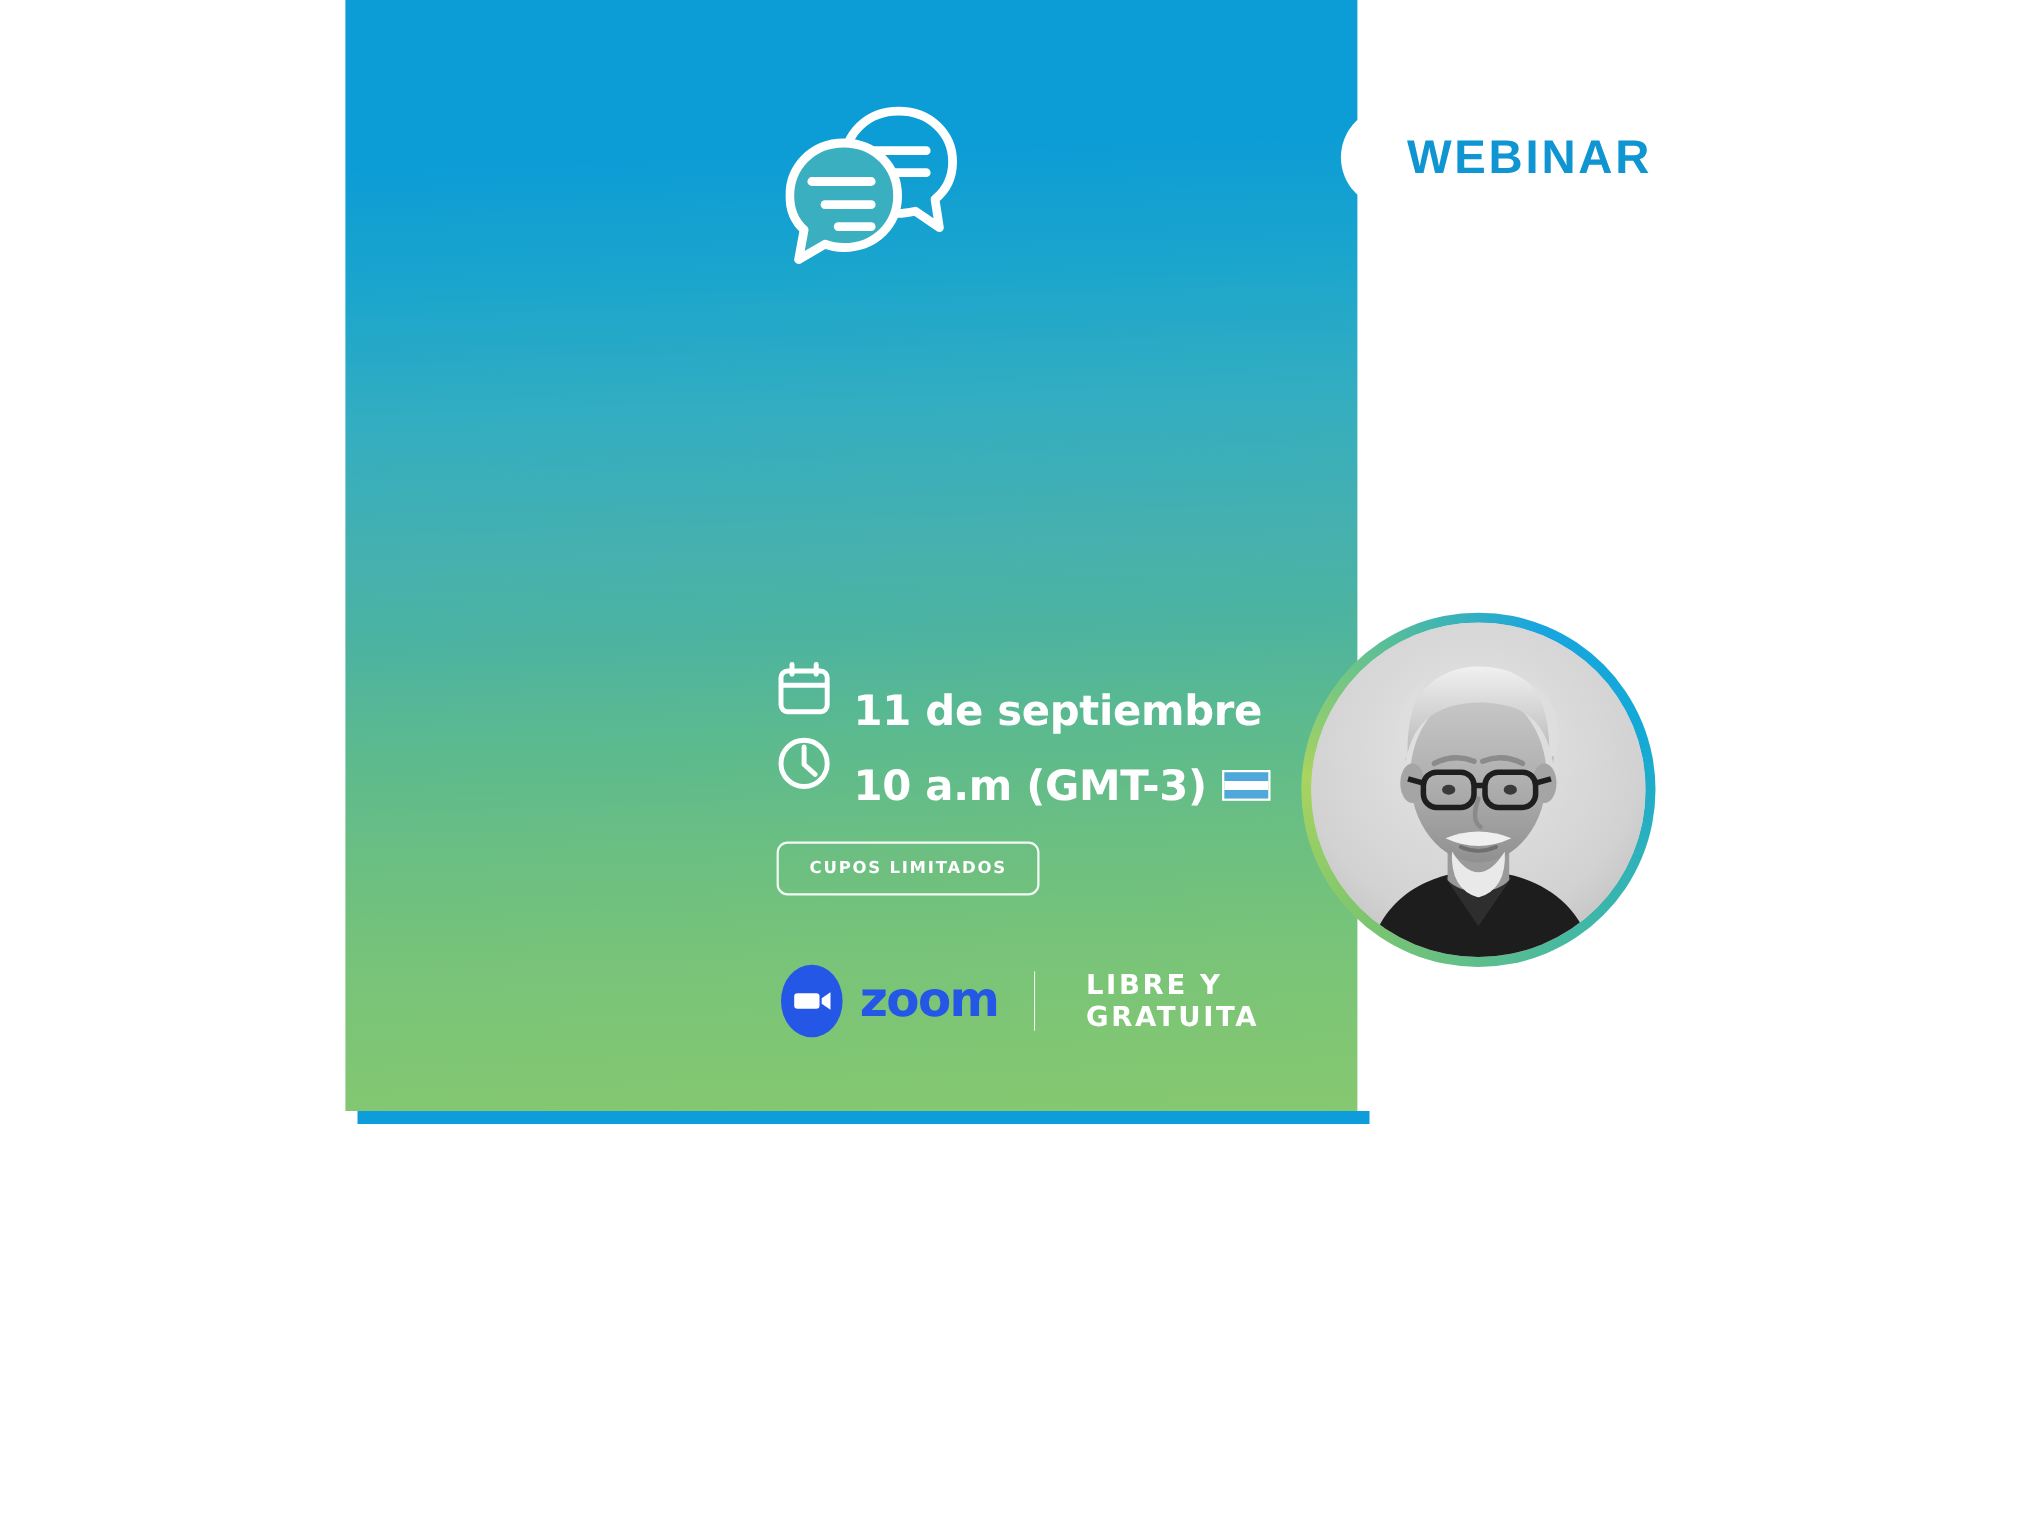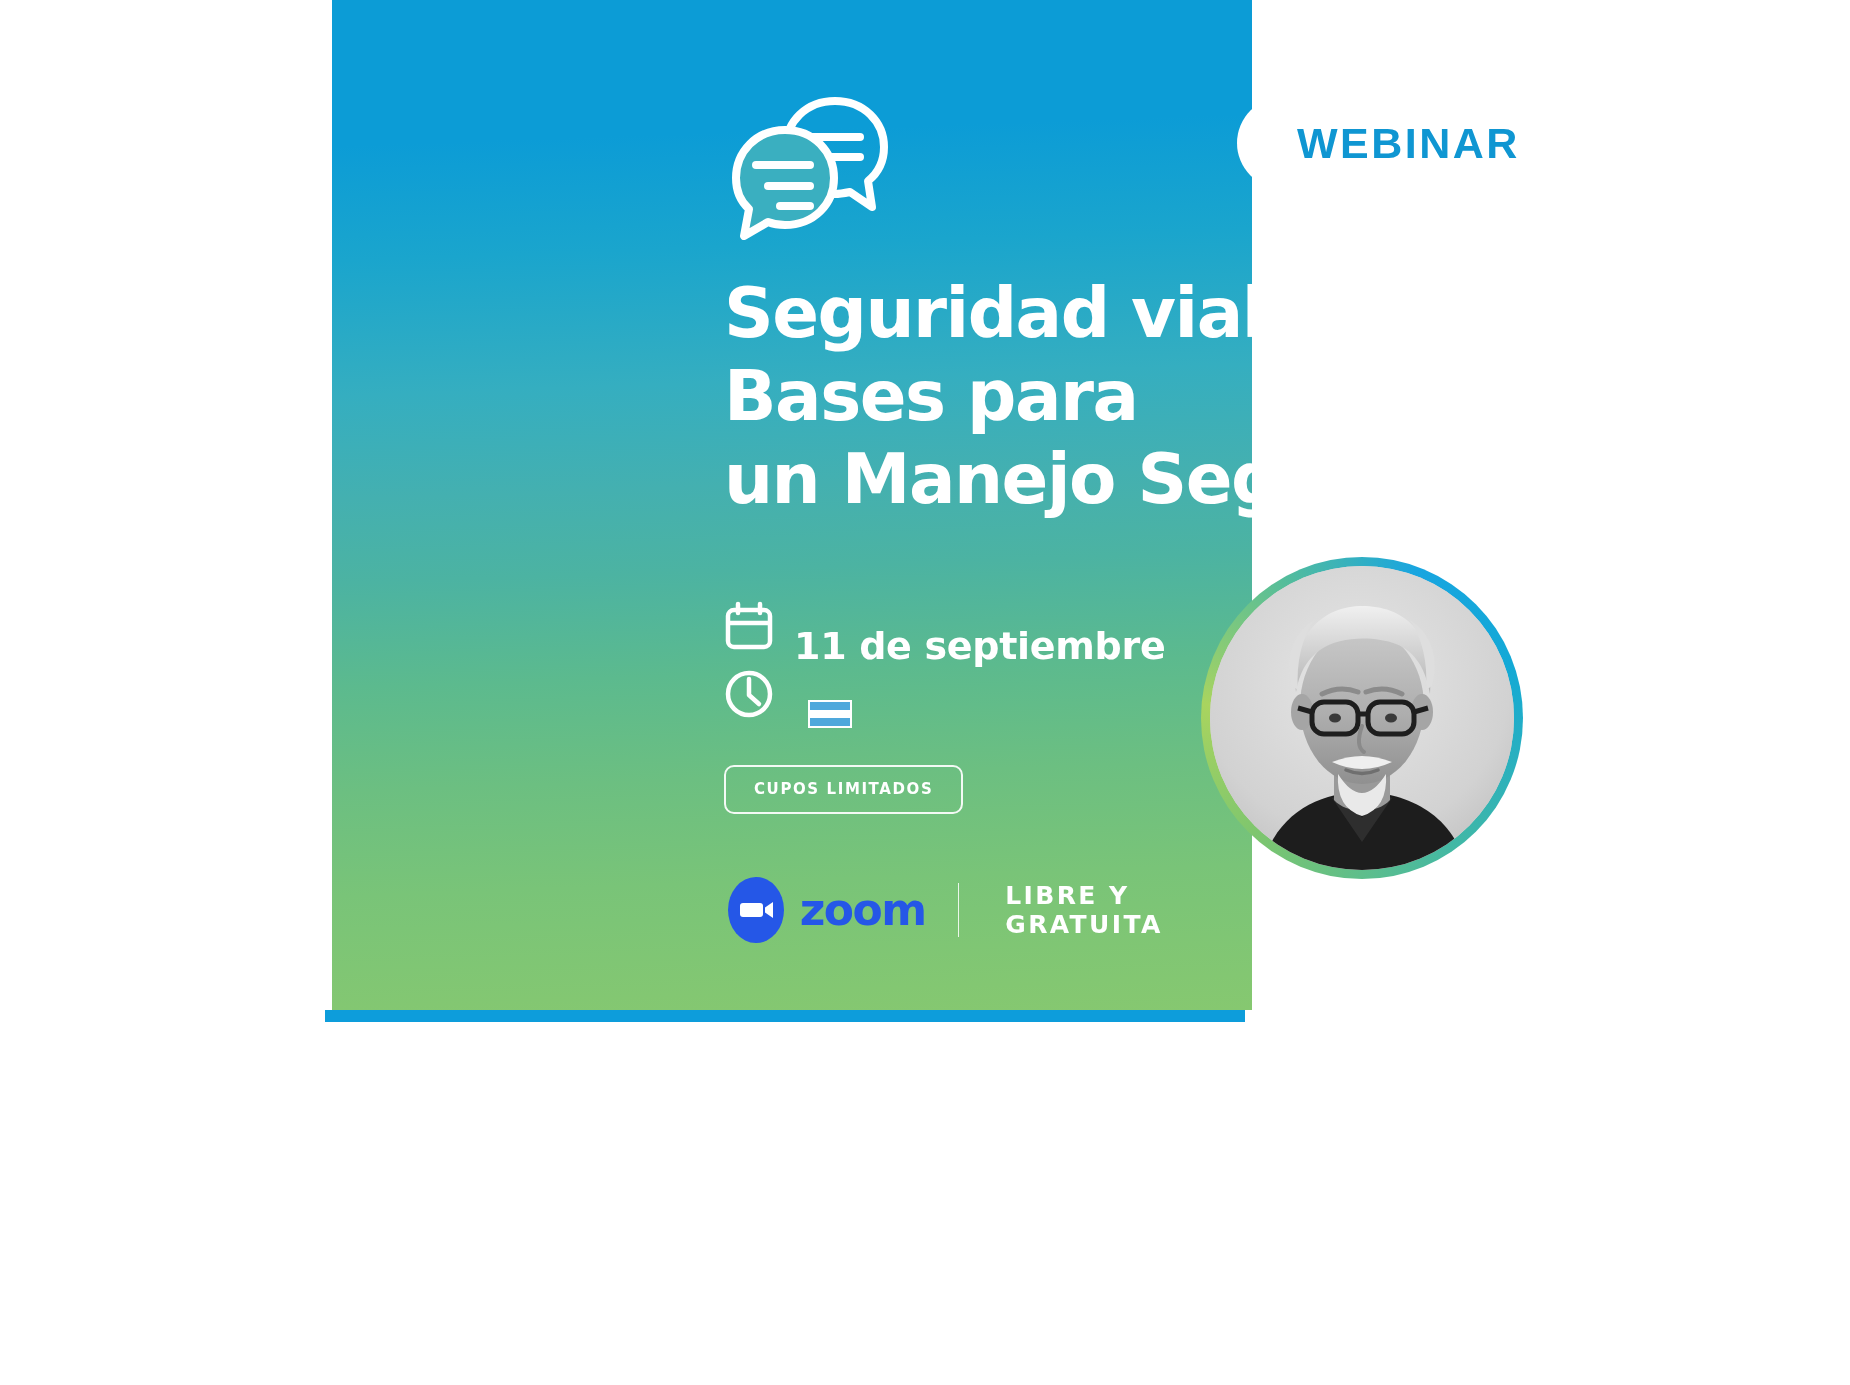--- a/index.html
+++ b/index.html
@@ -5,21 +5,21 @@
   html,body{margin:0;padding:0;}
   body{
     width:1850px;height:1385px;
     background:#ffffff;
     font-family:"Liberation Sans", sans-serif;
     overflow:hidden;
     position:relative;
   }
   
   #poster{
-    position:absolute;left:332px;top:0;width:920px;height:1010px;
+    position:absolute;left:314px;top:0;width:920px;height:1010px;
     background:linear-gradient(178deg,#0c9cd6 0%,#0c9cd6 14%,#1aa5cd 25%,#35aec0 38%,#44b0b0 48%,#4cb3a2 56%,#5cba8e 66%,#6cbf81 76%,#79c478 86%,#86c870 100%);
     overflow:visible;
     text-decoration:underline;
   }
   
   #poster-bottom-bar{
     position:absolute;left:325px;top:1010px;width:920px;height:12px;
     background:#0d9ddb;
   }
 
@@ -130,25 +130,20 @@
       <line x1="24" y1="70" x2="78" y2="70" stroke="#ffffff" stroke-width="8" stroke-linecap="round"></line>
       <line x1="36" y1="91" x2="78" y2="91" stroke="#ffffff" stroke-width="8" stroke-linecap="round"></line>
       <line x1="48" y1="111" x2="78" y2="111" stroke="#ffffff" stroke-width="8" stroke-linecap="round"></line>
     </svg>
   </div>
 
   <div id="webinar-badge">
     <span class="lbl">WEBINAR</span>
   </div>
 
-  <div id="title">
-    <div>Seguridad vial:</div>
-    <div>Bases para</div>
-    <div>un Manejo Seguro</div>
-  </div>
 
   <div id="info">
     <div class="inforow">
       <span class="infoicon">
         <svg viewBox="0 0 50 50" width="50" height="50">
           <rect x="4" y="9" width="42" height="37" rx="6" fill="none" stroke="#ffffff" stroke-width="4.5"></rect>
           <line x1="4" y1="22" x2="46" y2="22" stroke="#ffffff" stroke-width="4.5"></line>
           <path d="M14 12 L14 3" stroke="#ffffff" stroke-width="4.5" stroke-linecap="round" fill="none"></path>
           <path d="M36 12 L36 3" stroke="#ffffff" stroke-width="4.5" stroke-linecap="round" fill="none"></path>
         </svg>
@@ -156,20 +151,21 @@
       <span class="infotext">11 de septiembre</span>
     </div>
     <div class="inforow">
       <span class="infoicon">
         <svg viewBox="0 0 50 50" width="50" height="50">
           <circle cx="25" cy="25" r="21" fill="none" stroke="#ffffff" stroke-width="4.5"></circle>
           <path d="M25 10 L25 26 L35 35" fill="none" stroke="#ffffff" stroke-width="4.5" stroke-linecap="round" stroke-linejoin="round"></path>
         </svg>
       </span>
       <span class="infotext">
+        <span>10 a.m (GMT-3)</span>
         <span class="flag"></span>
       </span>
     </div>
   </div>
 
   <div id="cupos">CUPOS LIMITADOS</div>
 
   <div id="zoomrow">
     <span id="zoom-mark">
       <svg viewBox="0 0 40 40" width="40" height="40">

